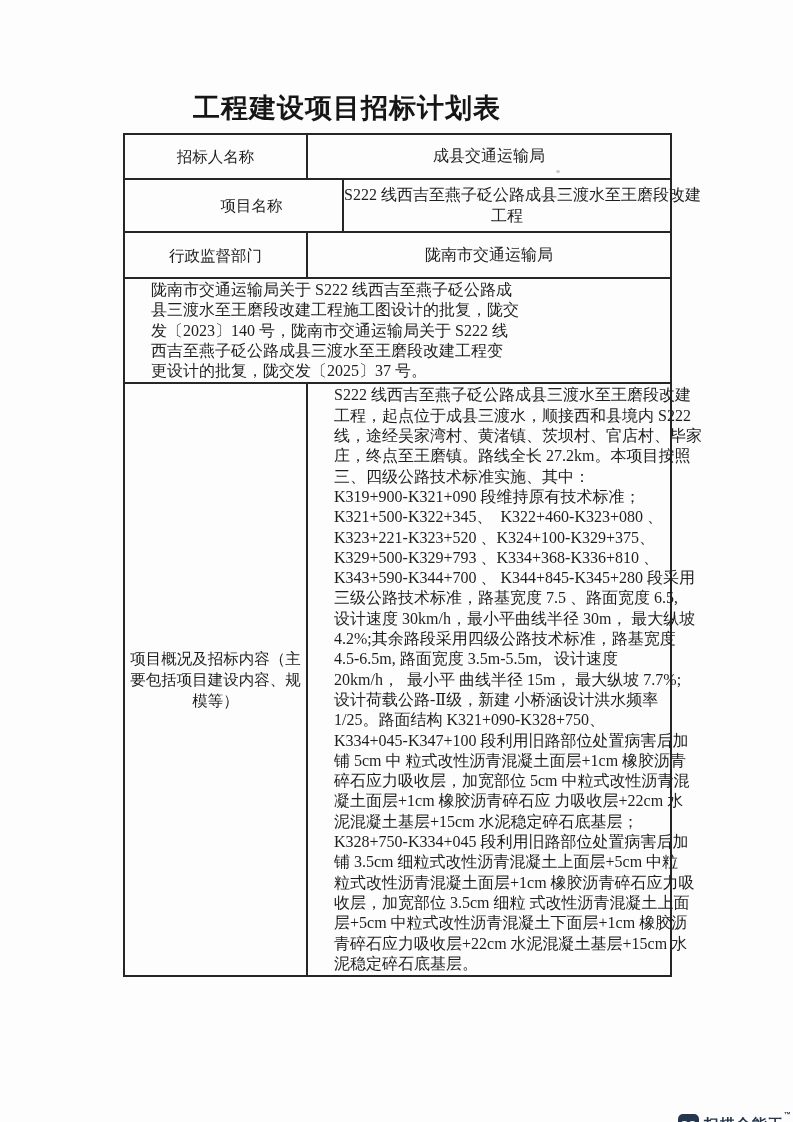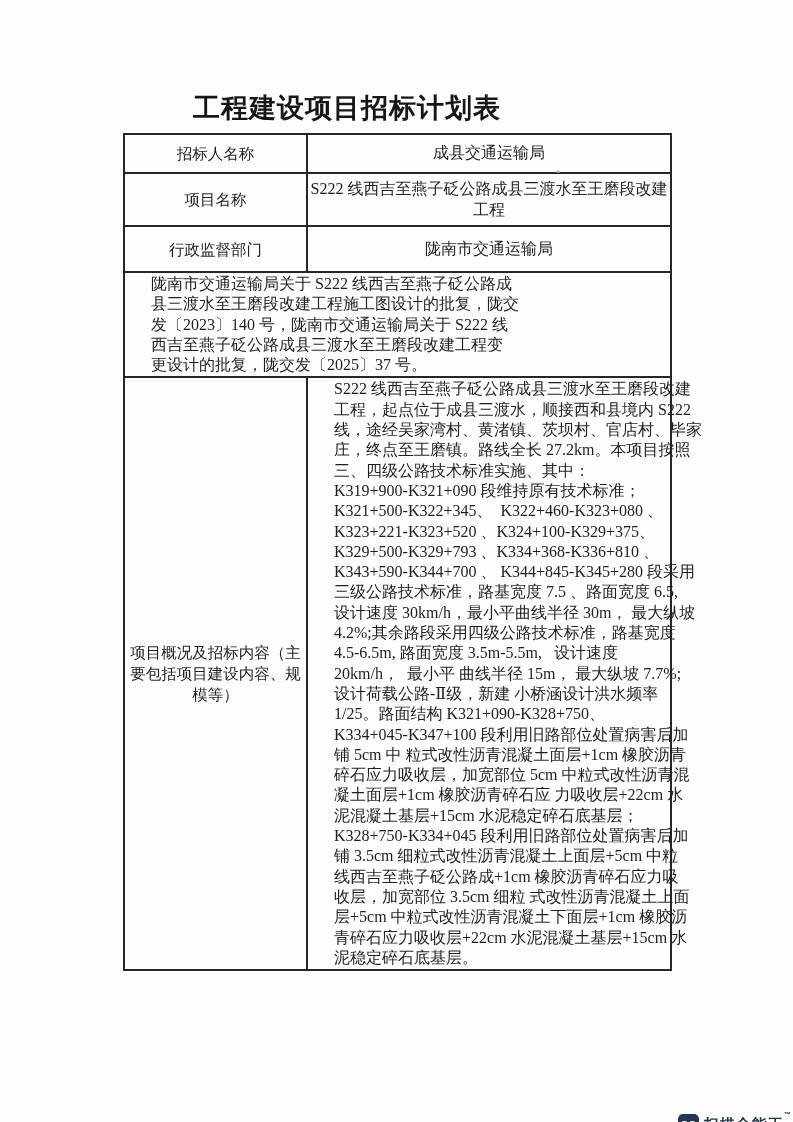--- a/index.html
+++ b/index.html
@@ -52,22 +52,22 @@
   }
   .cell.value { flex: 1 1 auto; min-width: 0; }
   .cell.value.center {
     display: flex;
     flex-direction: column;
     justify-content: center;
     text-align: center;
   }
   .cell.value.left { padding: 1px 4px 1px 26px; }
   .lines div, .cell span { white-space: pre; }
-  .r1 { height: 37px; }
-  .r2 { height: 53px; }
+  .r1 { height: 43px; }
+  .r2 { height: 53px; padding-left: 36px; }
   .r3 { height: 46px; }
   .speck {
     position: absolute;
     width: 4px; height: 3px;
     background: #b9b9b9;
     border-radius: 50%;
     opacity: 0.8;
   }
   
   .watermark {
@@ -178,21 +178,21 @@
           <div>20km/h，  最小平 曲线半径 15m， 最大纵坡 7.7%;</div>
           <div>设计荷载公路-Ⅱ级，新建 小桥涵设计洪水频率</div>
           <div>1/25。路面结构 K321+090-K328+750、</div>
           <div>K334+045-K347+100 段利用旧路部位处置病害后加</div>
           <div>铺 5cm 中 粒式改性沥青混凝土面层+1cm 橡胶沥青</div>
           <div>碎石应力吸收层，加宽部位 5cm 中粒式改性沥青混</div>
           <div>凝土面层+1cm 橡胶沥青碎石应 力吸收层+22cm 水</div>
           <div>泥混凝土基层+15cm 水泥稳定碎石底基层；</div>
           <div>K328+750-K334+045 段利用旧路部位处置病害后加</div>
           <div>铺 3.5cm 细粒式改性沥青混凝土上面层+5cm 中粒</div>
-          <div>线西吉至燕子砭公路成+1cm 橡胶沥青碎石应力吸</div>
+          <div>粒式改性沥青混凝土面层+1cm 橡胶沥青碎石应力吸</div>
           <div>收层，加宽部位 3.5cm 细粒 式改性沥青混凝土上面</div>
           <div>层+5cm 中粒式改性沥青混凝土下面层+1cm 橡胶沥</div>
           <div>青碎石应力吸收层+22cm 水泥混凝土基层+15cm 水</div>
           <div>泥稳定碎石底基层。</div>
         </div>
     </div>
 
   </div>
 
   <div class="speck" style="left:556px; top:170px;"></div>

